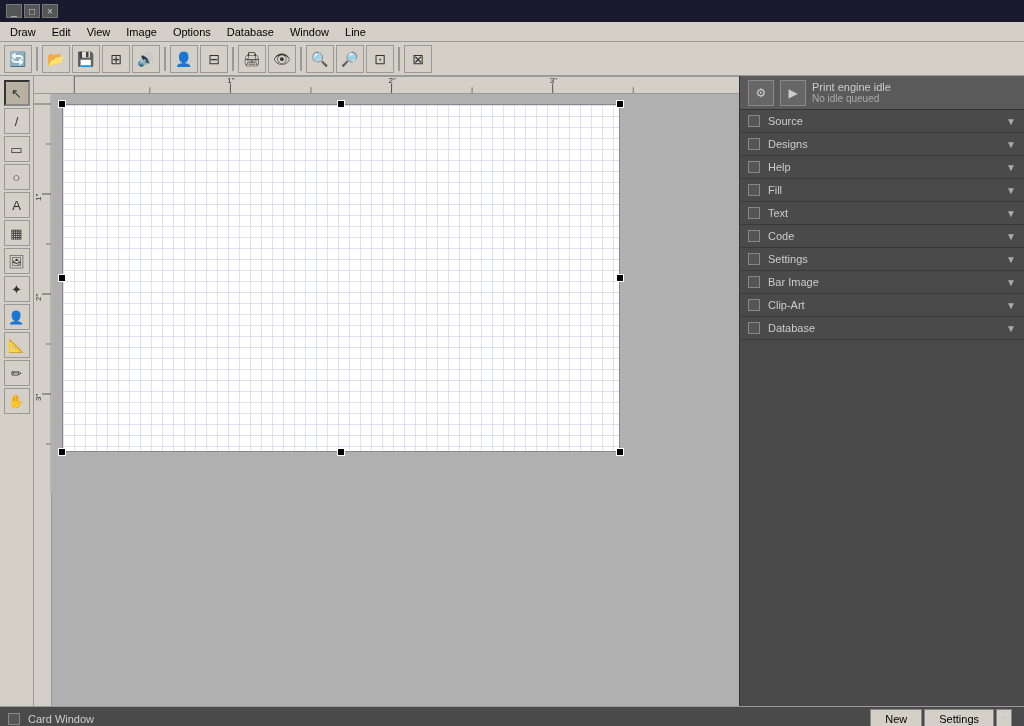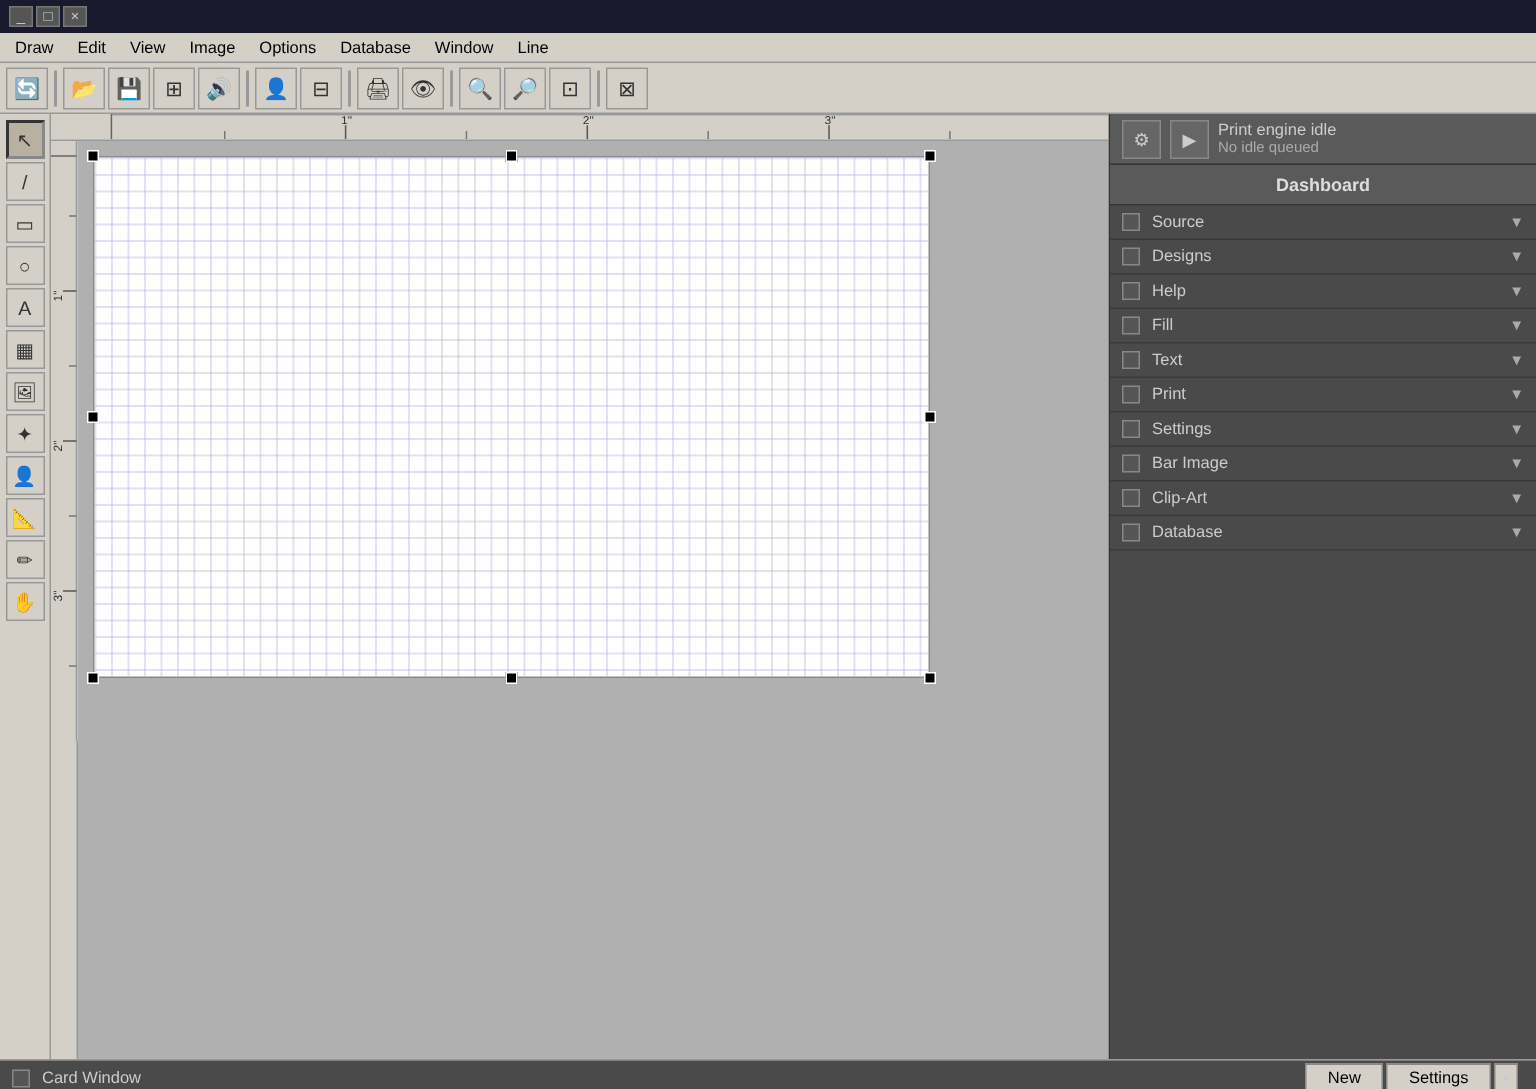--- a/index.html
+++ b/index.html
@@ -423,21 +423,20 @@
 
     <div id="print-status">
       <div class="print-btn">⚙</div>
       <div class="print-btn">▶</div>
       <div id="print-status-text">
         <div>Print engine idle</div>
         <div style="font-size:10px;color:#aaa;">No idle queued</div>
       </div>
     </div>
 
-    <div id="dashboard-header">Dashboard</div>
 
     <div id="dashboard-items">
     <div class="dash-row">
           <div class="dash-checkbox"></div>
           <span class="dash-label">Source</span>
           <span class="dash-arrow">▼</span>
         </div>
         <div class="dash-row">
           <div class="dash-checkbox"></div>
           <span class="dash-label">Designs</span>
@@ -453,21 +452,21 @@
           <span class="dash-label">Fill</span>
           <span class="dash-arrow">▼</span>
         </div>
         <div class="dash-row">
           <div class="dash-checkbox"></div>
           <span class="dash-label">Text</span>
           <span class="dash-arrow">▼</span>
         </div>
         <div class="dash-row">
           <div class="dash-checkbox"></div>
-          <span class="dash-label">Print</span>
+          <span class="dash-label">Code</span>
           <span class="dash-arrow">▼</span>
         </div>
         <div class="dash-row">
           <div class="dash-checkbox"></div>
           <span class="dash-label">Settings</span>
           <span class="dash-arrow">▼</span>
         </div>
         <div class="dash-row">
           <div class="dash-checkbox"></div>
           <span class="dash-label">Bar Image</span>

